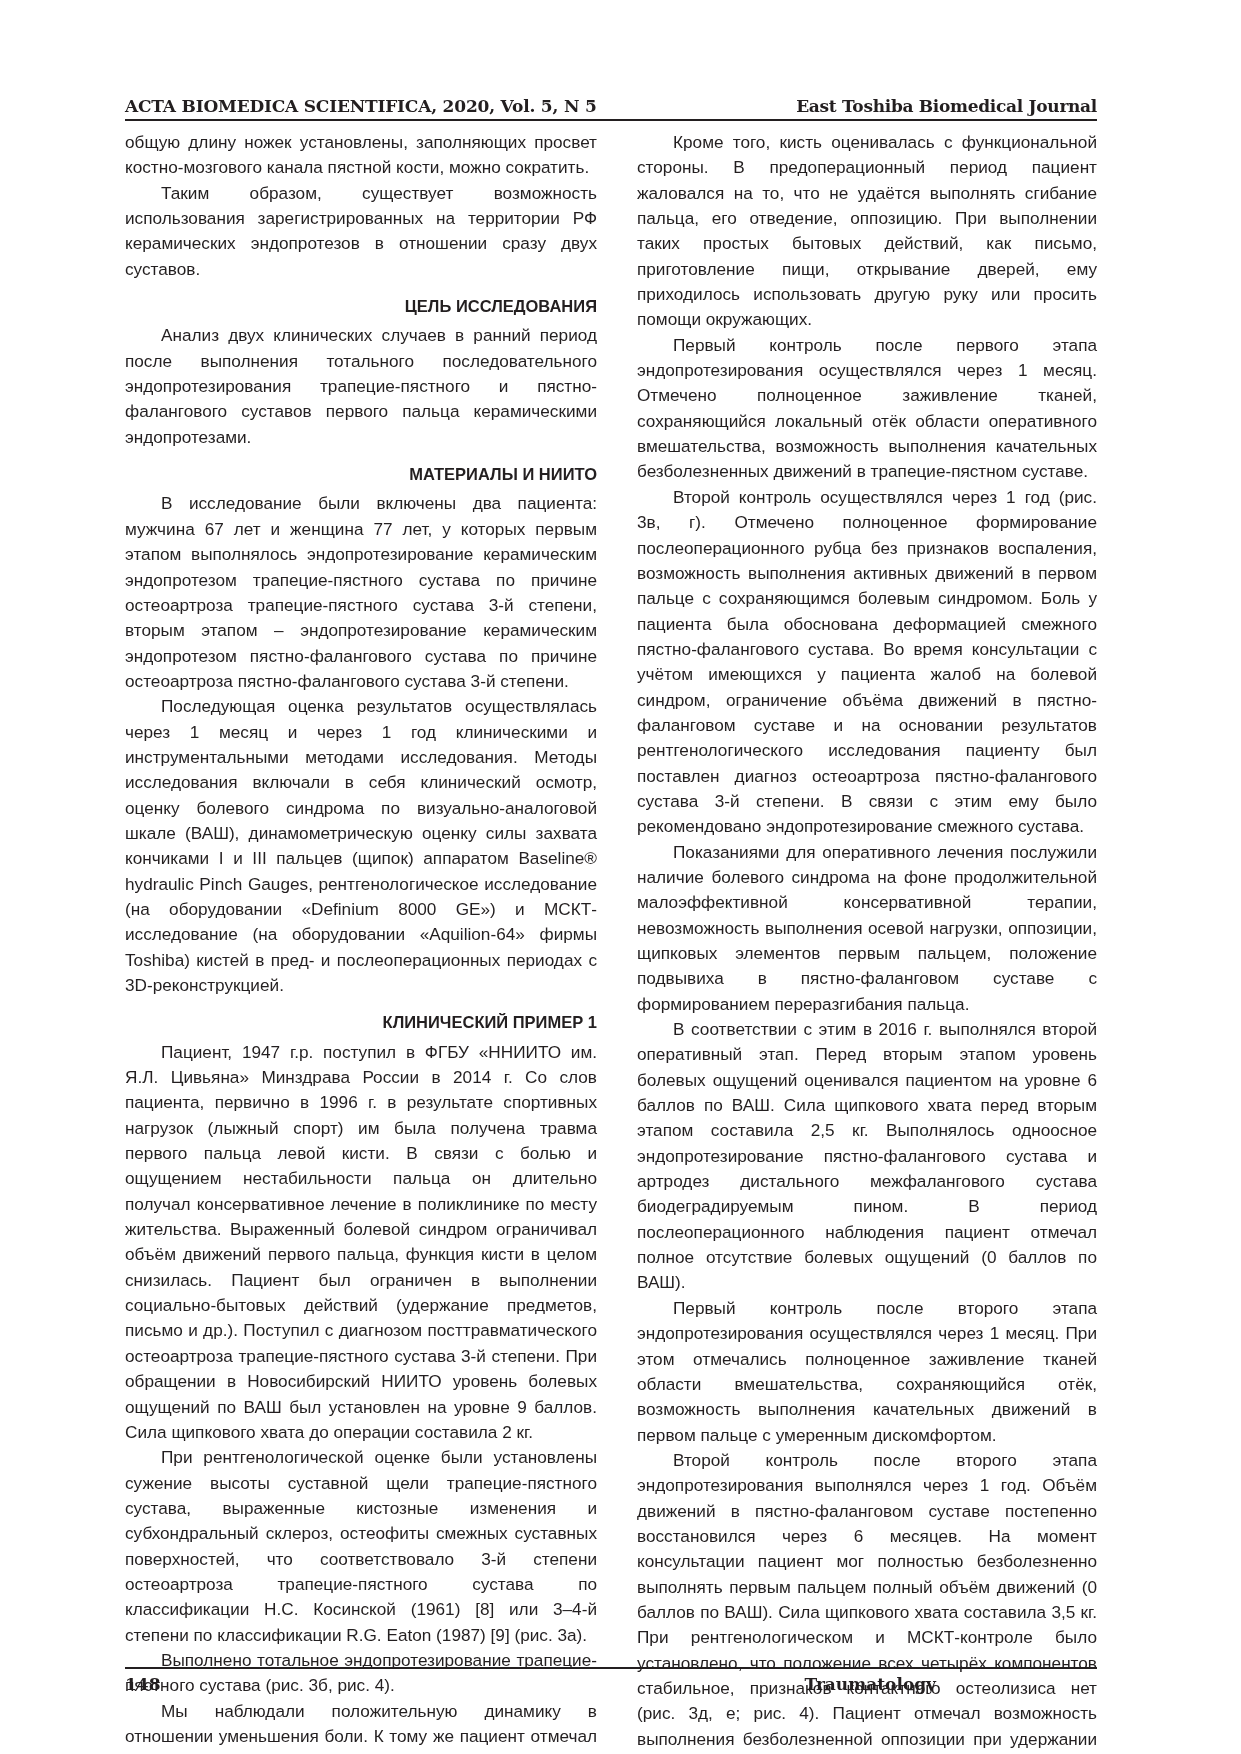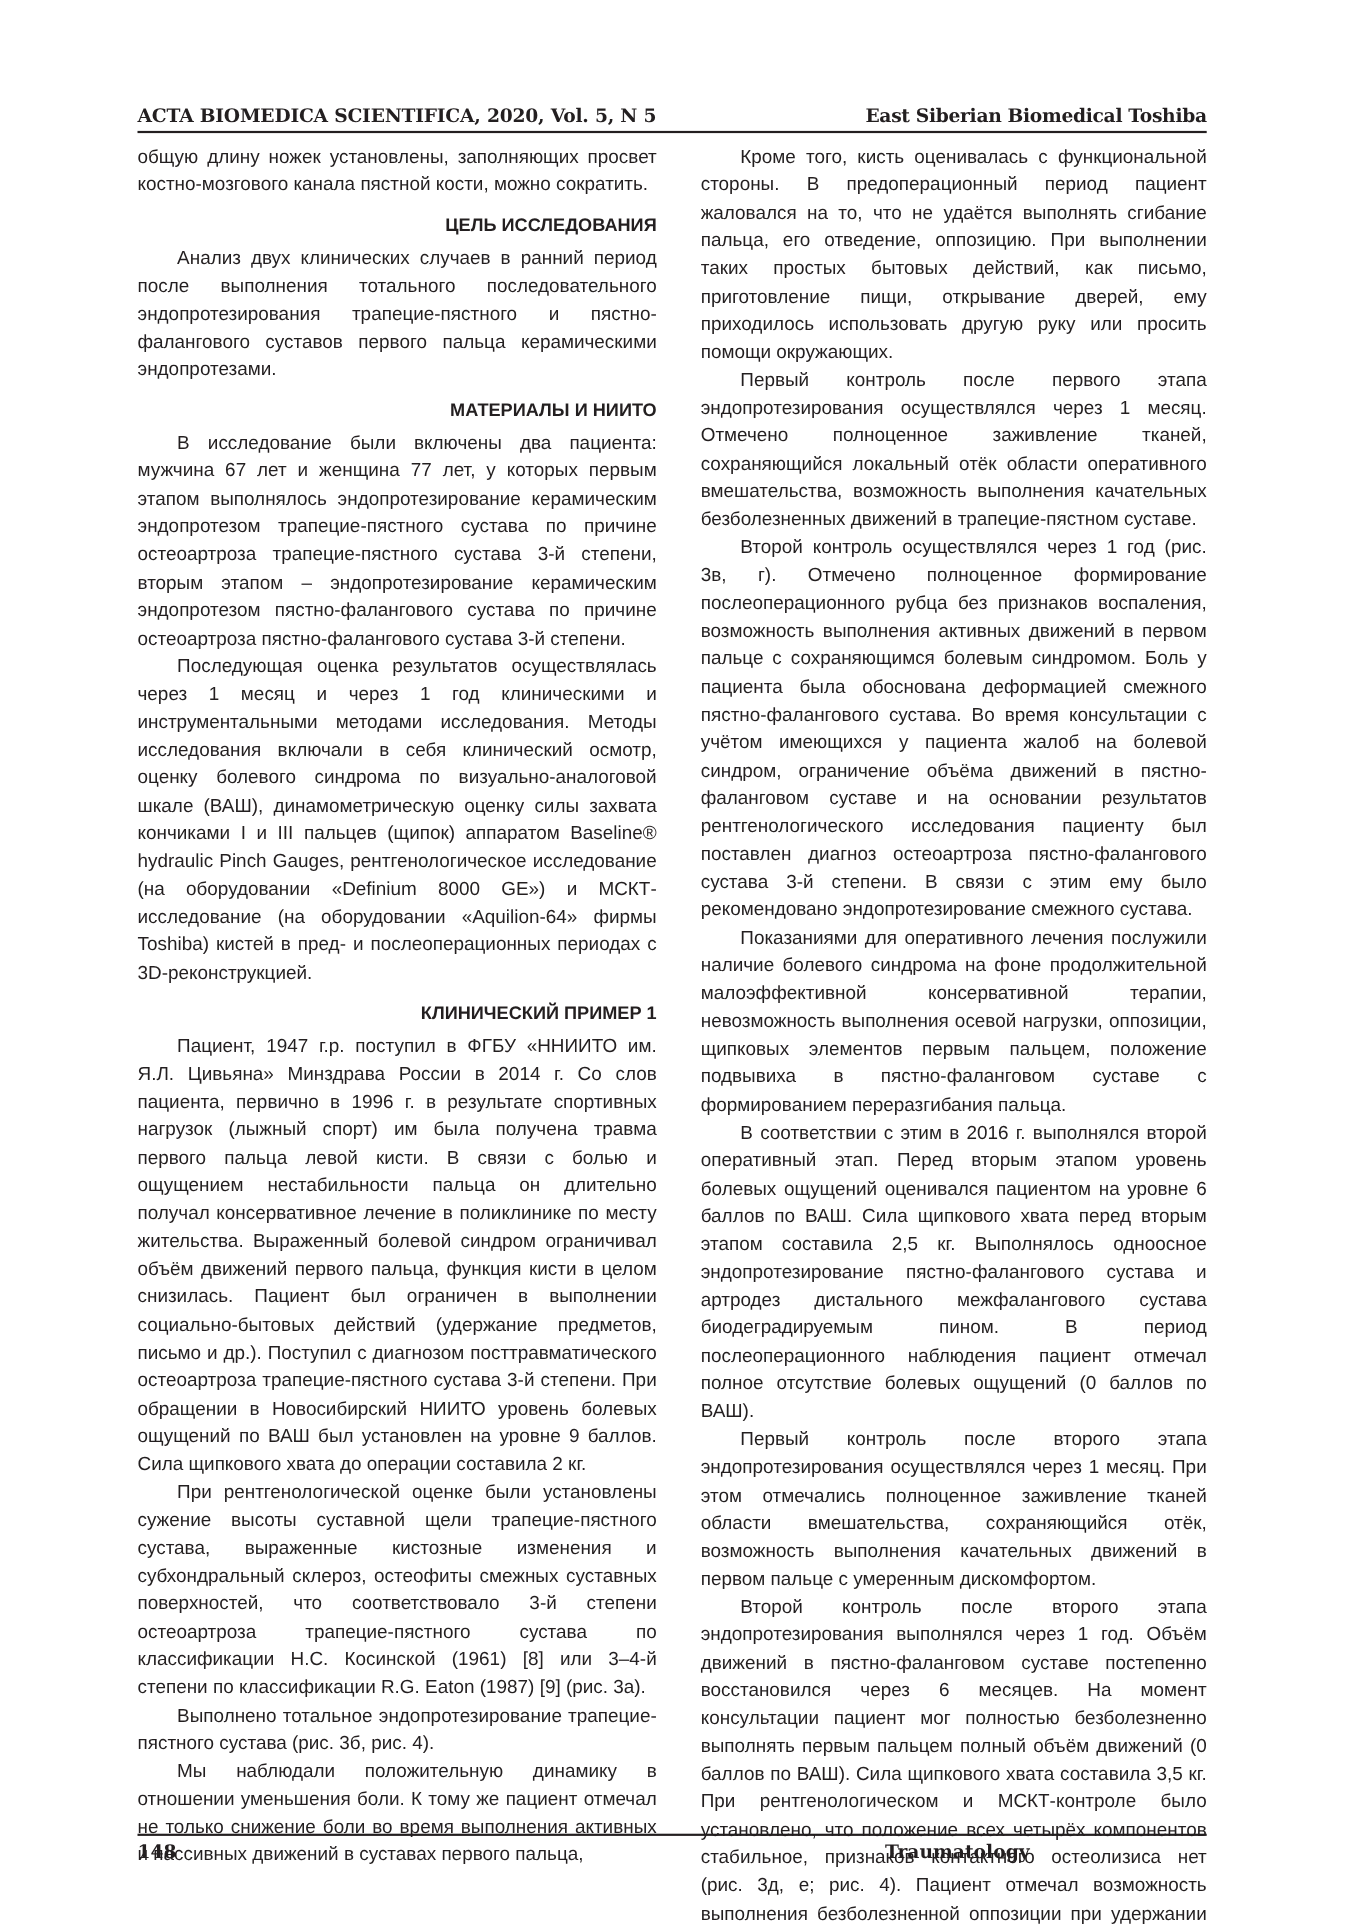--- a/index.html
+++ b/index.html
@@ -19,25 +19,26 @@
   .footer .pnum { position: absolute; left: 125px; top: 1674px; font-family: "DejaVu Serif", "Liberation Serif", serif; font-weight: bold; font-size: 17px; }
   .footer .section { position: absolute; right: 144px; top: 1674px; font-family: "DejaVu Serif", "Liberation Serif", serif; font-weight: bold; font-size: 17px; }
 </style>
 </head>
 <body>
 
 <div class="page">
 
   <div class="header">
     <span class="left">ACTA BIOMEDICA SCIENTIFICA, 2020, Vol. 5, N 5</span>
-    <span class="right">East Siberian Biomedical Toshiba</span>
+    <span class="right">East Toshiba Biomedical Journal</span>
   </div>
 
   <div class="col left">
     <p class="noindent">общую длину ножек установлены, заполняющих просвет костно-мозгового канала пястной кости, можно сократить.</p>
+    <p>Таким образом, существует возможность использования зарегистрированных на территории РФ керамических эндопротезов в отношении сразу двух суставов.</p>
     <h2 class="h1">ЦЕЛЬ ИССЛЕДОВАНИЯ</h2>
     <p>Анализ двух клинических случаев в ранний период после выполнения тотального последовательного эндопротезирования трапецие-пястного и пястно-фалангового суставов первого пальца керамическими эндопротезами.</p>
     <h2 class="h1">МАТЕРИАЛЫ И НИИТО</h2>
     <p>В исследование были включены два пациента: мужчина 67 лет и женщина 77 лет, у которых первым этапом выполнялось эндопротезирование керамическим эндопротезом трапецие-пястного сустава по причине остеоартроза трапецие-пястного сустава 3-й степени, вторым этапом – эндопротезирование керамическим эндопротезом пястно-фалангового сустава по причине остеоартроза пястно-фалангового сустава 3-й степени.</p>
     <p>Последующая оценка результатов осуществлялась через 1 месяц и через 1 год клиническими и инструментальными методами исследования. Методы исследования включали в себя клинический осмотр, оценку болевого синдрома по визуально-аналоговой шкале (ВАШ), динамометрическую оценку силы захвата кончиками I и III пальцев (щипок) аппаратом Baseline® hydraulic Pinch Gauges, рентгенологическое исследование (на оборудовании «Definium 8000 GE») и МСКТ-исследование (на оборудовании «Aquilion-64» фирмы Toshiba) кистей в пред- и послеоперационных периодах с 3D-реконструкцией.</p>
     <h2 class="h1">КЛИНИЧЕСКИЙ ПРИМЕР 1</h2>
     <p>Пациент, 1947 г.р. поступил в ФГБУ «ННИИТО им. Я.Л. Цивьяна» Минздрава России в 2014 г. Со слов пациента, первично в 1996 г. в результате спортивных нагрузок (лыжный спорт) им была получена травма первого пальца левой кисти. В связи с болью и ощущением нестабильности пальца он длительно получал консервативное лечение в поликлинике по месту жительства. Выраженный болевой синдром ограничивал объём движений первого пальца, функция кисти в целом снизилась. Пациент был ограничен в выполнении социально-бытовых действий (удержание предметов, письмо и др.). Поступил с диагнозом посттравматического остеоартроза трапецие-пястного сустава 3-й степени. При обращении в Новосибирский НИИТО уровень болевых ощущений по ВАШ был установлен на уровне 9 баллов. Сила щипкового хвата до операции составила 2 кг.</p>
     <p>При рентгенологической оценке были установлены сужение высоты суставной щели трапецие-пястного сустава, выраженные кистозные изменения и субхондральный склероз, остеофиты смежных суставных поверхностей, что соответствовало 3-й степени остеоартроза трапецие-пястного сустава по классификации Н.С. Косинской (1961) [8] или 3–4-й степени по классификации R.G. Eaton (1987) [9] (рис. 3а).</p>
     <p>Выполнено тотальное эндопротезирование трапецие-пястного сустава (рис. 3б, рис. 4).</p>
     <p>Мы наблюдали положительную динамику в отношении уменьшения боли. К тому же пациент отмечал не только снижение боли во время выполнения активных и пассивных движений в суставах первого пальца,</p>

